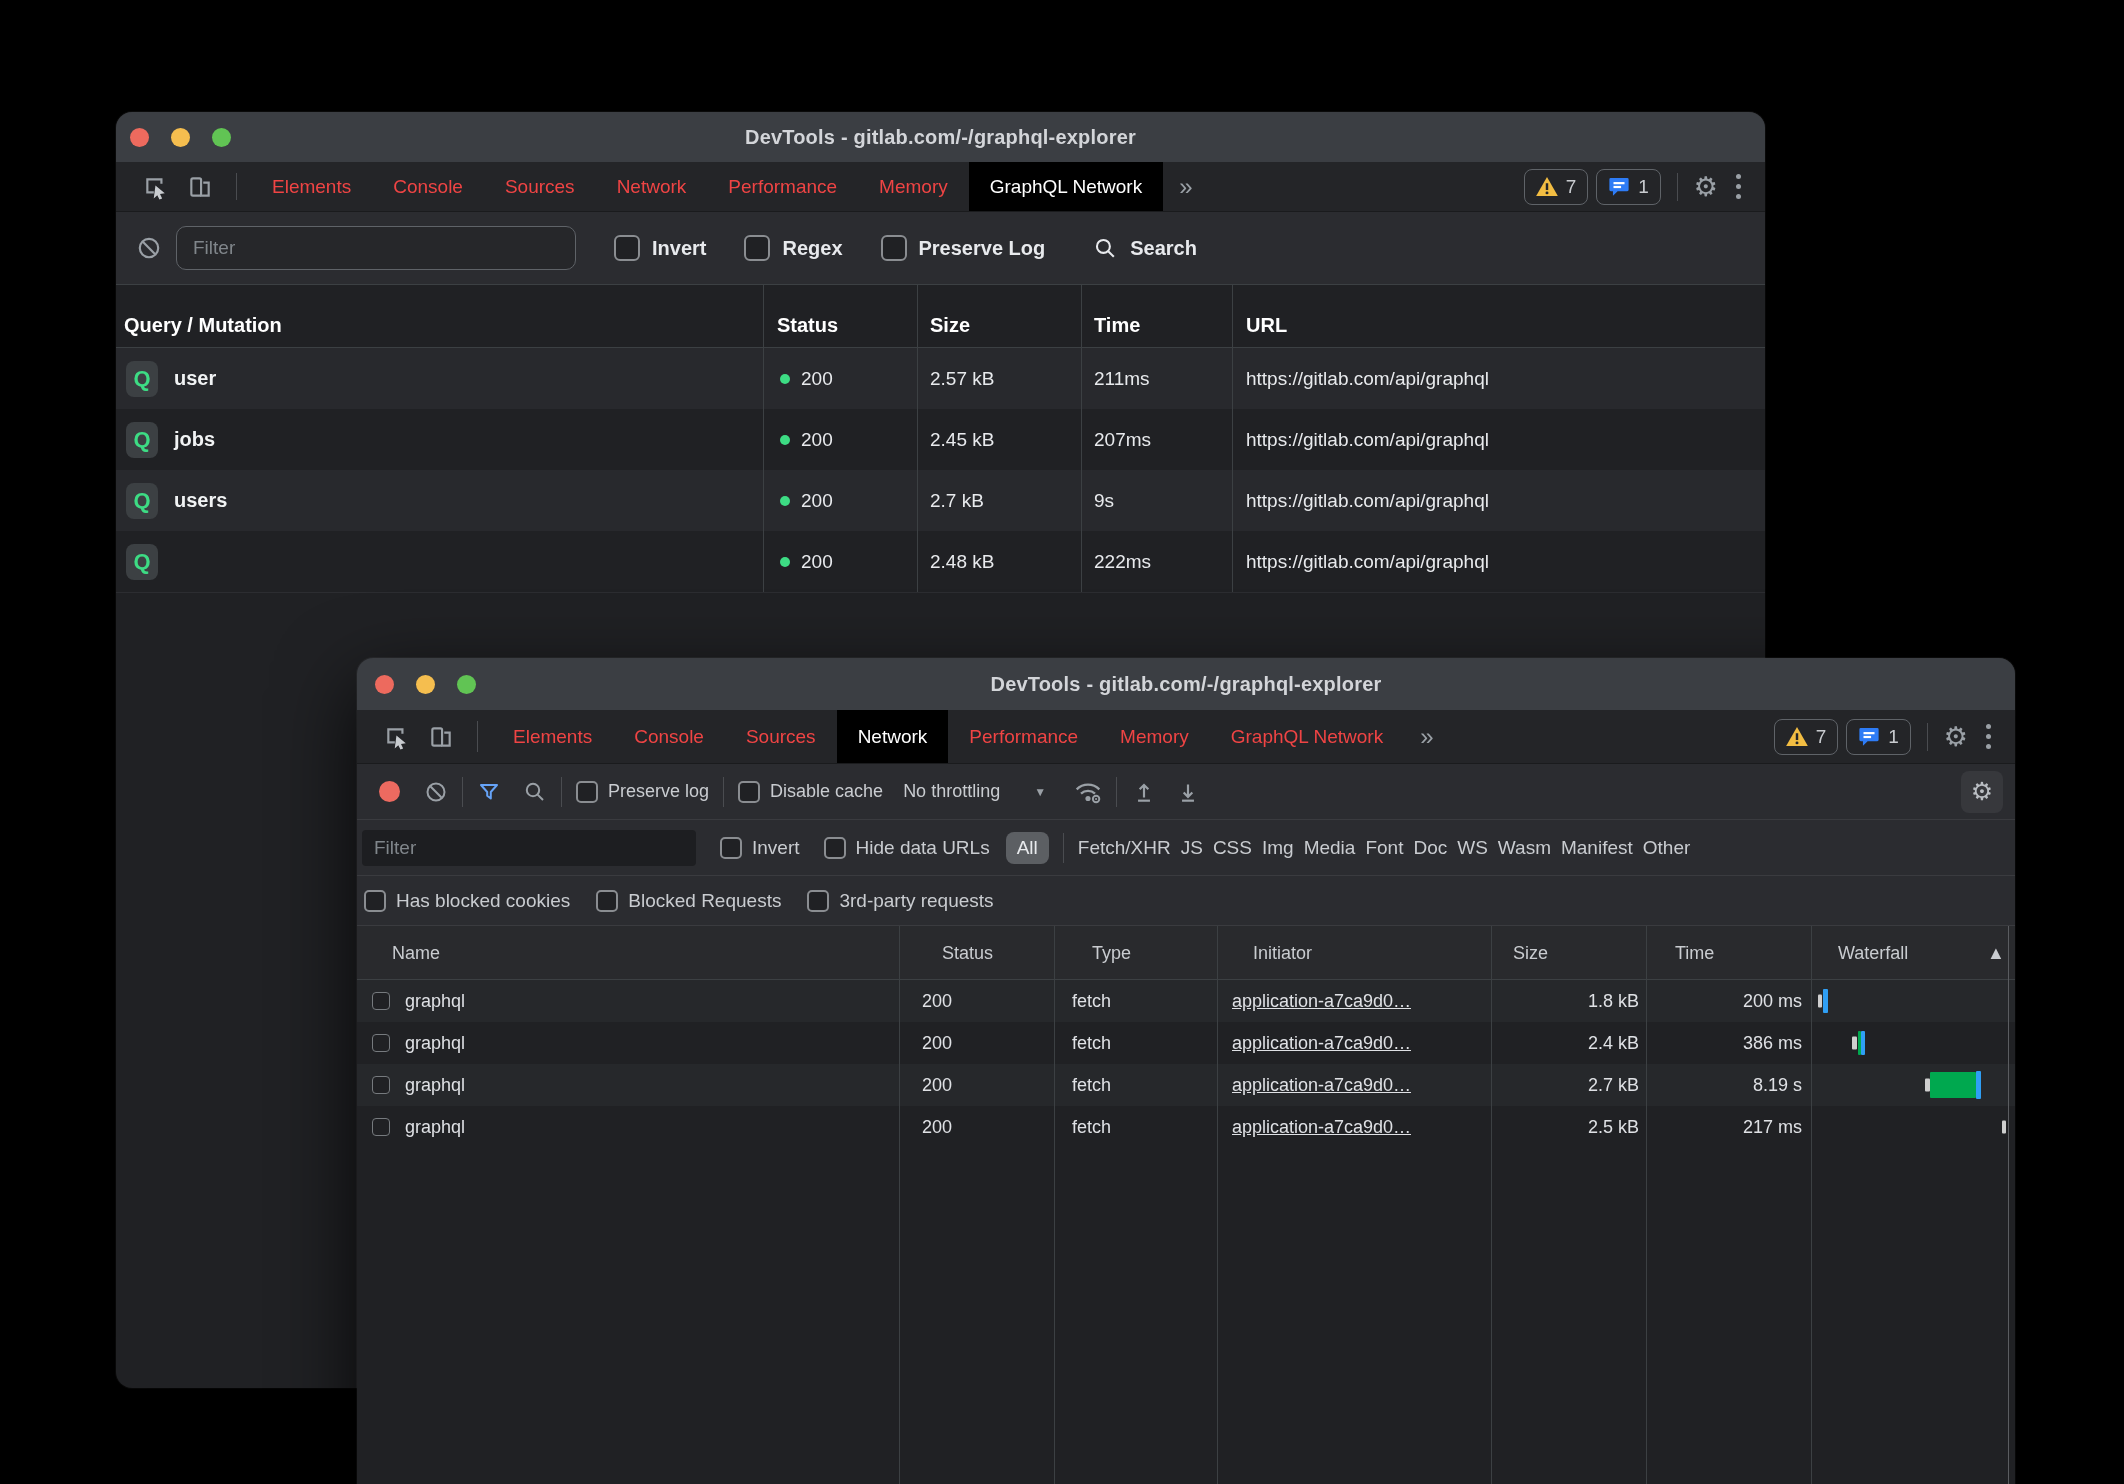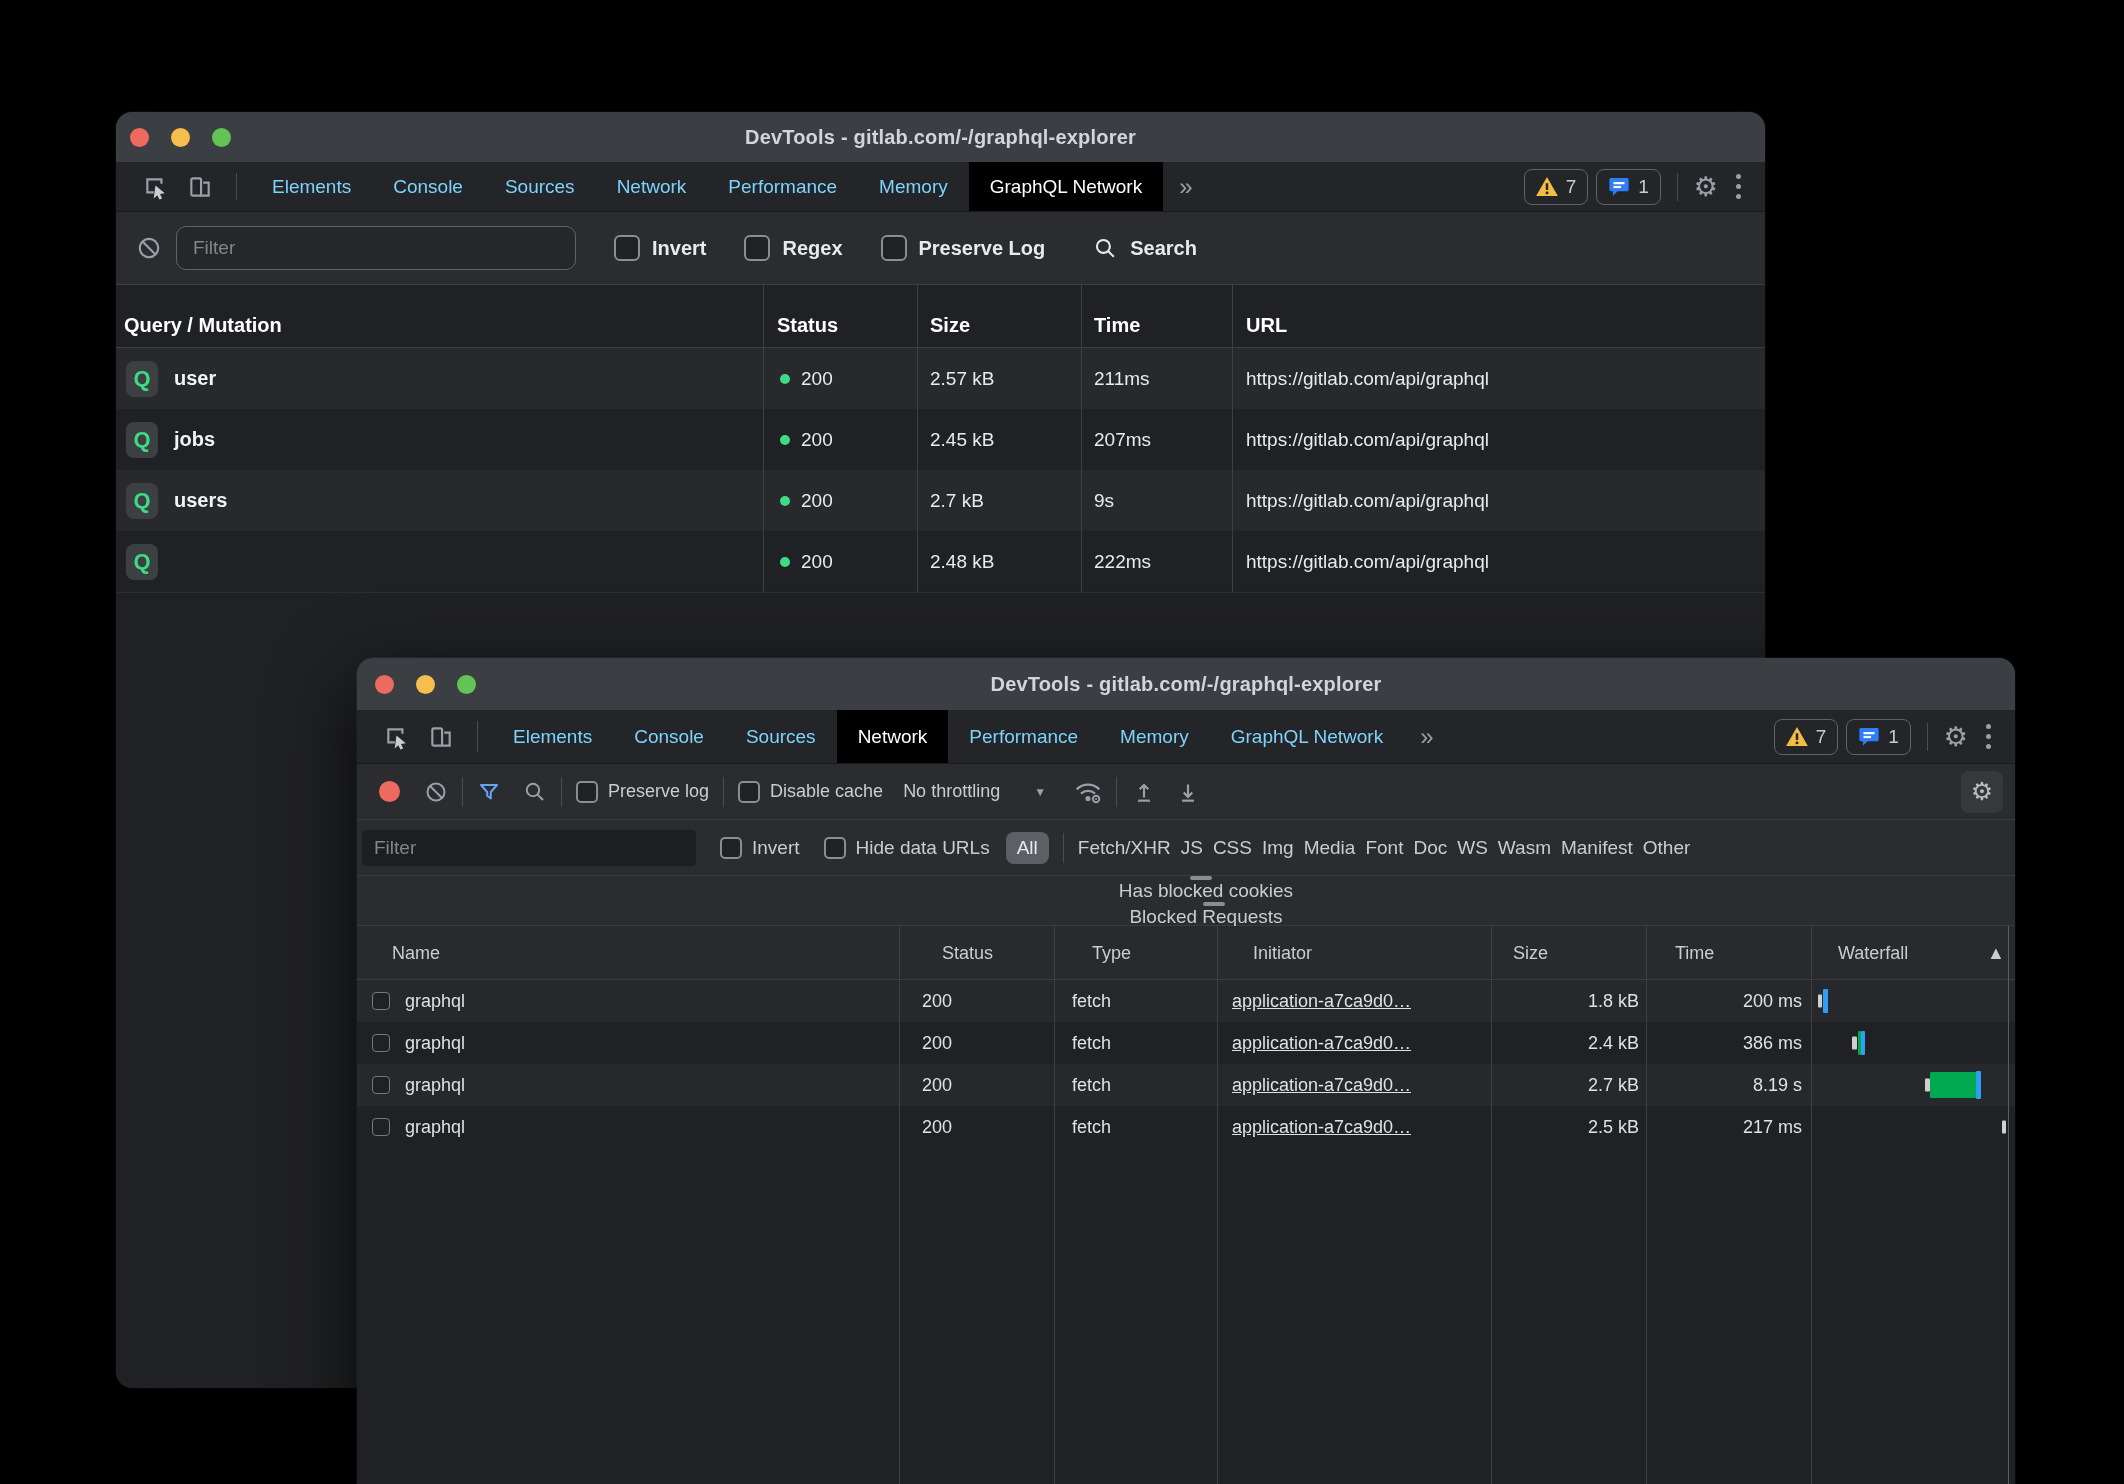--- a/index.html
+++ b/index.html
@@ -17,21 +17,21 @@
   .lights{position:absolute;left:14px;top:0;height:100%;display:flex;align-items:center;gap:22px;}
   .tl{width:19px;height:19px;border-radius:50%;display:block;}
   .tl.red{background:#ed6a5e;}.tl.yellow{background:#f5be4f;}.tl.green{background:#61c454;}
 
   
   .tabbar{position:relative;height:50px;background:#242528;display:flex;align-items:stretch;
           padding:0 14px 0 18px;border-bottom:1px solid #1a1b1d;box-sizing:border-box;}
   #frontwin .tabbar{height:54px;}
   .tbicon{display:flex;align-items:center;padding:0 9px;cursor:pointer;}
   .vdiv{width:1px;background:#4a4c50;margin:11px 14px;}
-  .tab{display:flex;align-items:center;padding:0 21px;font-size:19px;color:#7dd3fc;white-space:nowrap;}
+  .tab{display:flex;align-items:center;padding:0 21px;font-size:19px;color:#ef4444;white-space:nowrap;}
   .tab.active{background:#000;color:#fff;}
   .chev{display:flex;align-items:center;padding:0 16px;font-size:24px;color:#9aa0a6;}
   .rightgrp{margin-left:auto;display:flex;align-items:center;gap:8px;}
   .badge{display:flex;align-items:center;gap:8px;height:34px;padding:0 11px;border:1px solid #5f6368;
          border-radius:8px;font-size:19px;color:#c9ccd0;}
   .gearglyph{font-family:"DejaVu Sans",sans-serif;font-size:27px;color:#9aa0a6;line-height:1;}
   .kebab{display:flex;flex-direction:column;gap:5px;padding:0 10px;justify-content:center;}
   .kebab i{width:5px;height:5px;border-radius:50%;background:#9aa0a6;display:block;}
 
   
@@ -77,21 +77,21 @@
   .ninput{position:absolute;left:5px;top:10px;width:334px;height:36px;background:#1d1e21;border:none;border-radius:4px;
           color:#dfe1e5;font-size:19px;padding:0 12px;box-sizing:border-box;outline:none;font-family:inherit;}
   .ninput::placeholder{color:#80868b;}
   .nf-controls{position:absolute;left:363px;display:flex;align-items:center;}
   .nlbl{font-size:19px;color:#c9ccd0;margin-left:10px;white-space:nowrap;}
   .pill{height:32px;padding:0 11px;border-radius:8px;background:#5c5f63;color:#e8eaed;font-size:19px;
         display:flex;align-items:center;margin-left:16px;}
   .chips{display:flex;align-items:center;gap:10px;margin-left:14px;}
   .chip{font-size:19px;color:#c9ccd0;white-space:nowrap;}
   .cbrow{position:relative;height:50px;background:#2b2c30;display:flex;align-items:center;
-         padding-left:30px;border-bottom:1px solid #3a3b3f;box-sizing:border-box;flex-direction:column;}
+         padding-left:7px;border-bottom:1px solid #3a3b3f;box-sizing:border-box;}
   .nt-header{position:absolute;left:0;top:268px;width:100%;height:54px;background:#292a2d;
              border-bottom:1px solid #3c4043;box-sizing:border-box;z-index:2;}
   .nt-header span{position:absolute;line-height:54px;font-size:18px;color:#c9ccd0;margin-left:20px;}
   .nh0{left:15px;}.nh1{left:565px;}.nh2{left:715px;}.nh3{left:876px;}.nh4{left:1136px;}.nh5{left:1298px;}.nh6{left:1461px;}
   .sort{left:1610px;font-size:14px;color:#9aa0a6;}
   .ncol{position:absolute;top:268px;bottom:0;width:1px;background:#3c4043;z-index:3;}
   .n1{left:542px;}.n2{left:697px;}.n3{left:860px;}.n4{left:1134px;}.n5{left:1289px;}.n6{left:1454px;}.n7{left:1651px;background:#5a5c60;}
   .nrow{position:absolute;left:0;width:100%;height:42px;z-index:2;}
   .nrow.alt{background:#26282b;}
   .np0{top:322px;}.np1{top:364px;}.np2{top:406px;}.np3{top:448px;}

